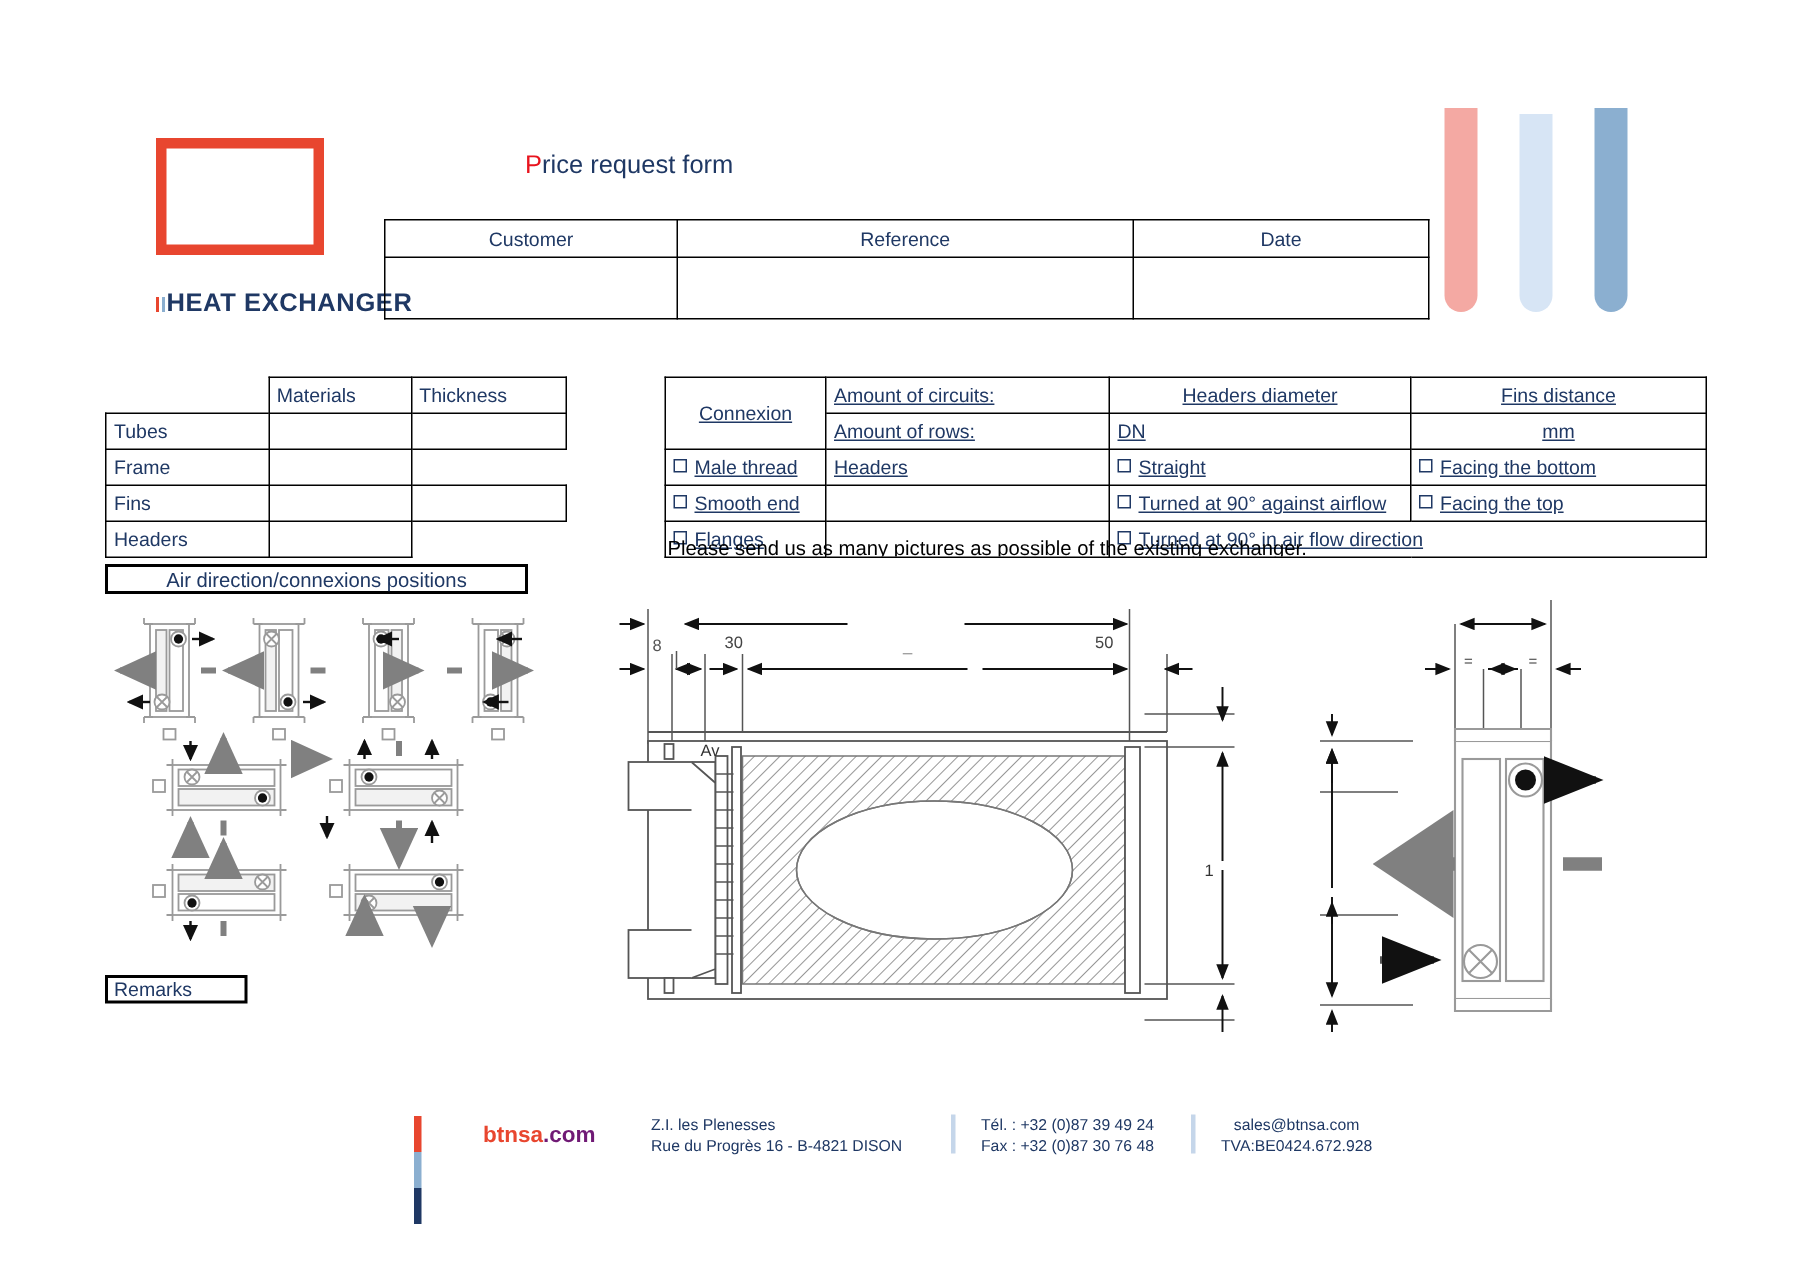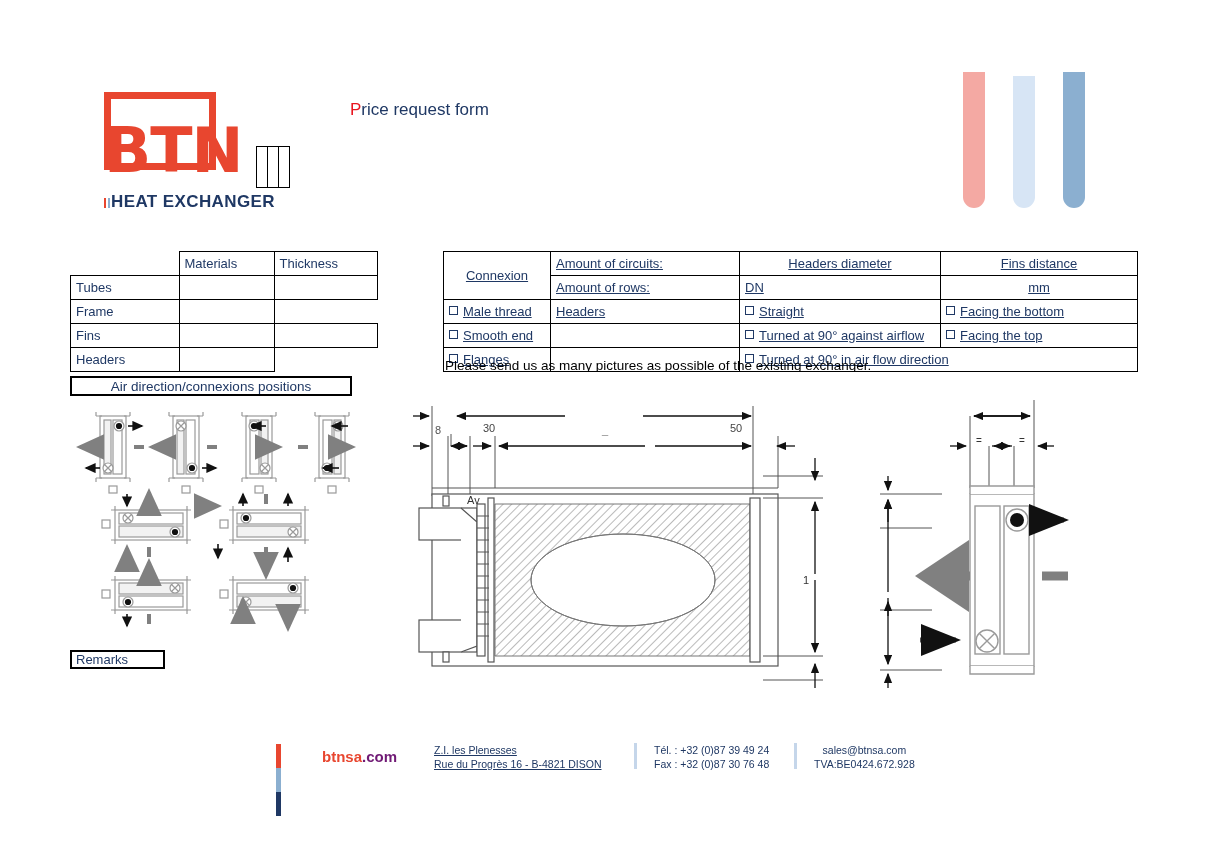--- a/index.html
+++ b/index.html
@@ -73,32 +73,36 @@
 </style>
 </head>
 <body>
 
 <div class="bar" id="decor1" style="left: 963px; top: 72px; height: 136px; background: rgb(244, 169, 163);"></div>
 <div class="bar" id="decor2" style="left: 1013px; top: 76px; height: 132px; background: rgb(215, 229, 245);"></div>
 <div class="bar" id="decor3" style="left: 1063px; top: 72px; height: 136px; background: rgb(139, 175, 208);"></div>
 
 <div class="abs" id="logo-block">
   <div id="logo-square"></div>
-  <div id="logo-btn">BTN</div>
   <div id="logo-tag">
     <span class="tagbar" style="background:#e8462f"></span><span class="tagbar" style="background:#8bafd0"></span><span>HEAT EXCHANGER</span>
   </div>
 </div>
 
 <div class="abs" id="title">
   <span class="r">P</span><span>rice request form</span>
 </div>
 
 <table class="grid abs" id="header-table">
   <tbody>
+      <tr>
+    <td class="h ctr" style="width:184px">Customer</td>
+    <td class="h ctr" style="width:293px">Reference</td>
+    <td class="h ctr" style="width:186px">Date</td>
+  </tr>
   <tr>
     <td class="v"></td>
     <td class="v"></td>
     <td class="v"></td>
   </tr>
 </tbody>
   </table>
 
 <table class="grid abs" id="materials-table">
   <tbody>
@@ -515,21 +519,21 @@
 </div>
 
 <div class="abs" id="footer">
   <div id="footer-logo">
     <span class="fbar" style="background:#e8462f"></span><span class="fbar" style="background:#8bafd0"></span><span class="fbar" style="background:#1f3864"></span>
   </div>
   <div id="footer-name">
     <span>btnsa</span><span class="dot">.com</span>
   </div>
 
-  <div class="fcol" style="left:158px;top:4px;text-decoration:underline;">
+  <div class="fcol" style="left:158px;top:4px;">
     <div>Z.I. les Plenesses</div>
     <div>Rue du Progrès 16 - B-4821 DISON</div>
   </div>
   <div class="fsep" style="left:358px;"></div>
   <div class="fcol" style="left:378px;top:4px;">
     <div>Tél. : +32 (0)87 39 49 24</div>
     <div>Fax : +32 (0)87 30 76 48</div>
   </div>
   <div class="fsep" style="left:518px;"></div>
   <div class="fcol" style="left:538px;top:4px;text-align:center;">

